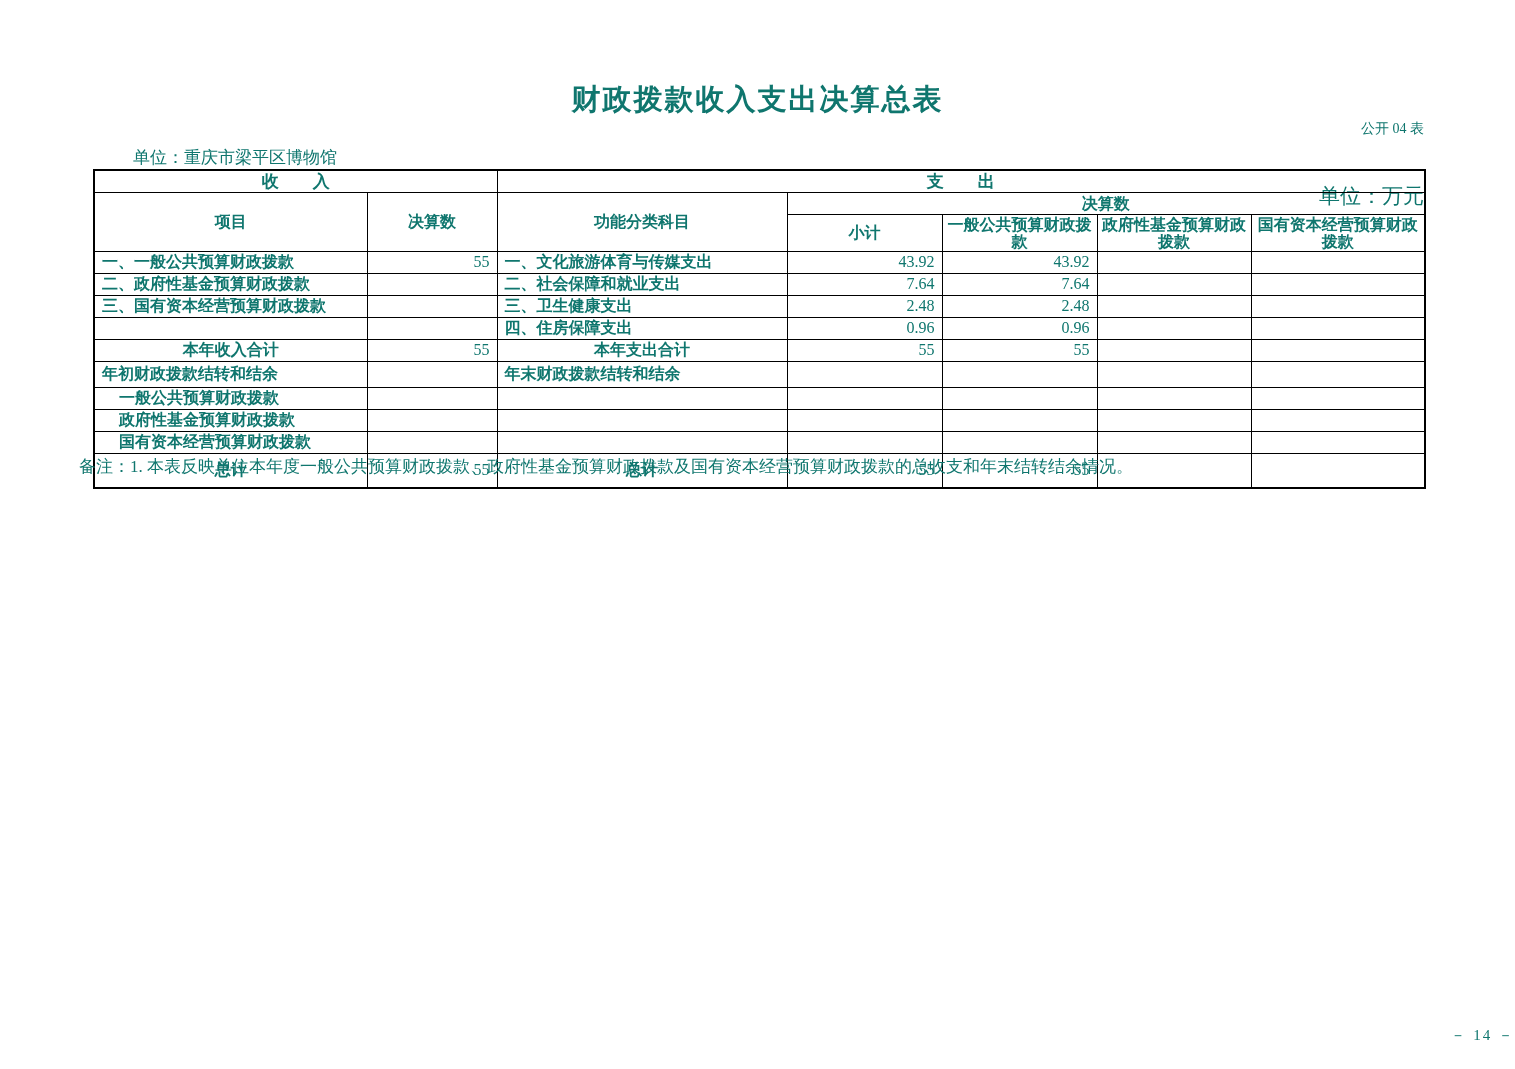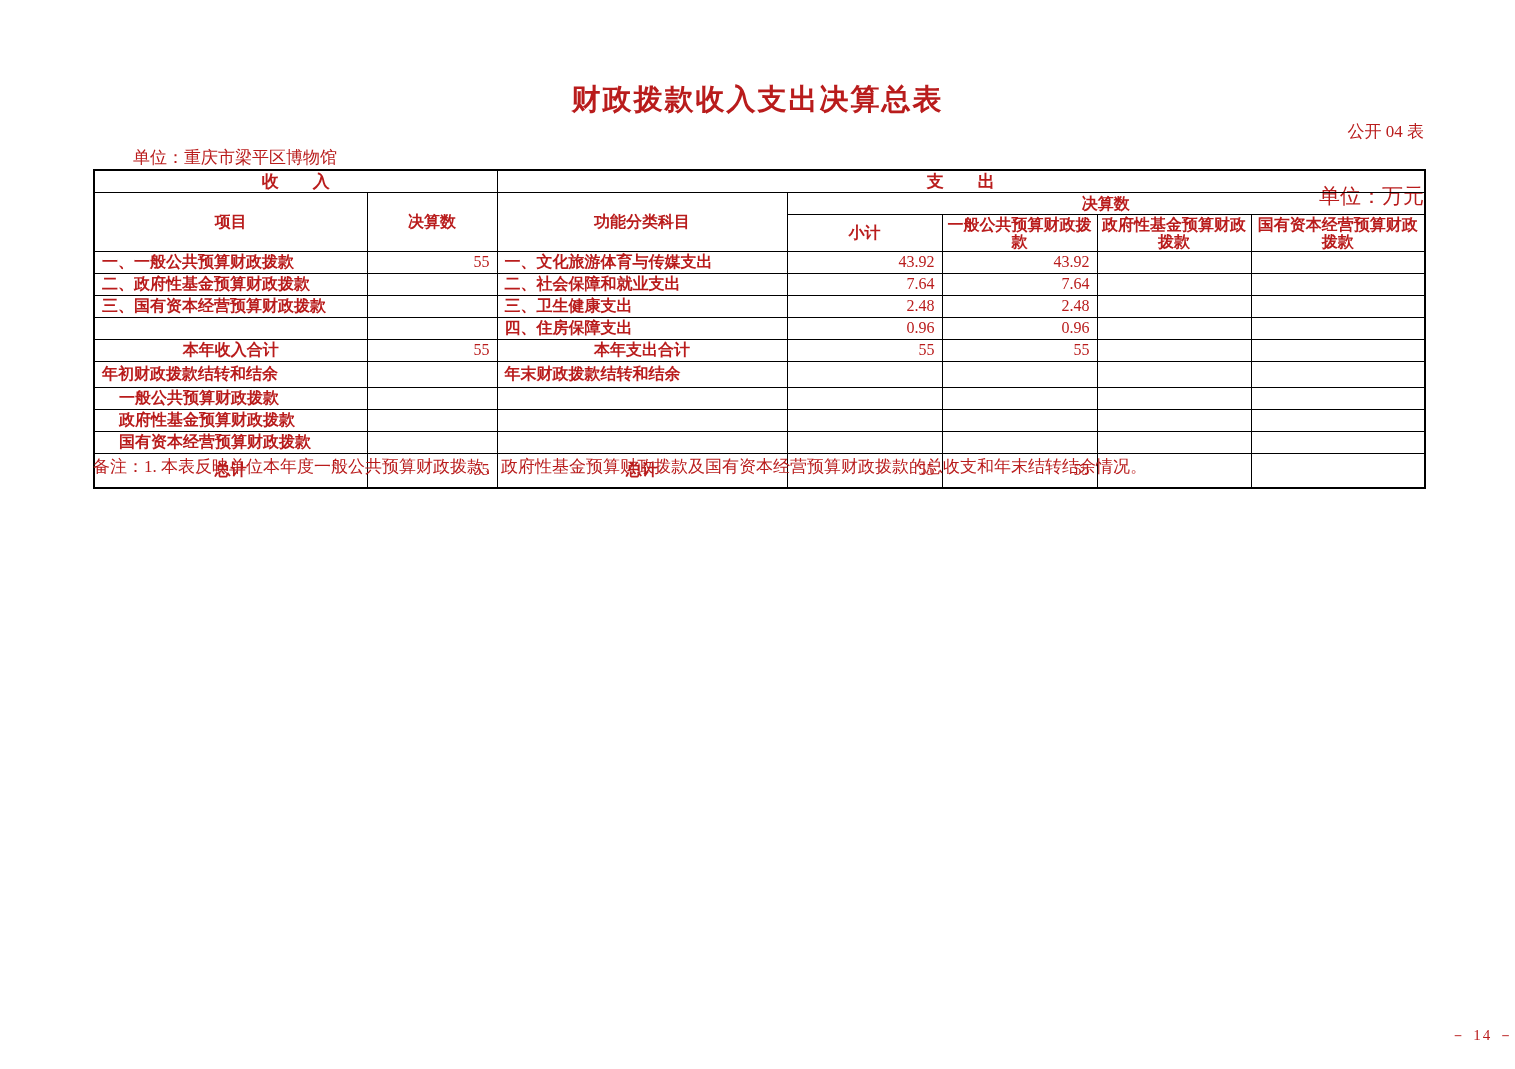--- a/index.html
+++ b/index.html
@@ -2,34 +2,34 @@
 <html><head>
 <meta charset="utf-8">
 <style>
   * { margin:0; padding:0; box-sizing:border-box; }
   html,body { background:#e8e8e8; }
   .page {
     position:relative;
     width:1515px; height:1069px;
     margin:0 auto;
     background:#ffffff;
-    color:#b91c1c;
+    color:#0f766e;
     font-family:"Liberation Serif", serif;
     overflow:hidden;
   }
   .doc-title {
     position:absolute; top:80px; left:0; width:100%;
     text-align:center;
     font-size:29px; font-weight:700;
     letter-spacing:2px;
     font-family:"Liberation Serif", serif;
   }
   .form-no {
     position:absolute; top:120px; right:91px;
-    font-size:17px;
+    font-size:14px;
   }
   .unit-left  { position:absolute; top:146px; left:93px;  font-size:17px;margin-left:40px; }
   .unit-right { position:absolute; top:146px; right:91px; font-size:21px;margin-top:36px; }
 
   table.main {
     position:absolute; left:93px; top:169px;
     width:1331px;
     border-collapse:collapse;
     table-layout:fixed;
     border:2px solid #000;
@@ -70,21 +70,21 @@
     font-family:"Liberation Serif", serif;
     text-align:right;
     white-space:nowrap;
   }
   td.ctr { text-align:center; }
   td.ind { padding-left:24px; }
   tr.row-tall  { height:26px; }
   tr.row-total { height:35px; }
 
   .notes {
-    position:absolute; left:93px; top:458px;
+    position:absolute; left:79px; top:458px;
     font-size:17px; line-height:18px;
     display:flex; align-items:flex-start;
     width:1340px;
   }
   .notes-label { white-space:nowrap; }
   .note-line { display:block; }
 
   .page-num {
     position:absolute; top:1026px; left:0; width:100%;
     text-align:right;

